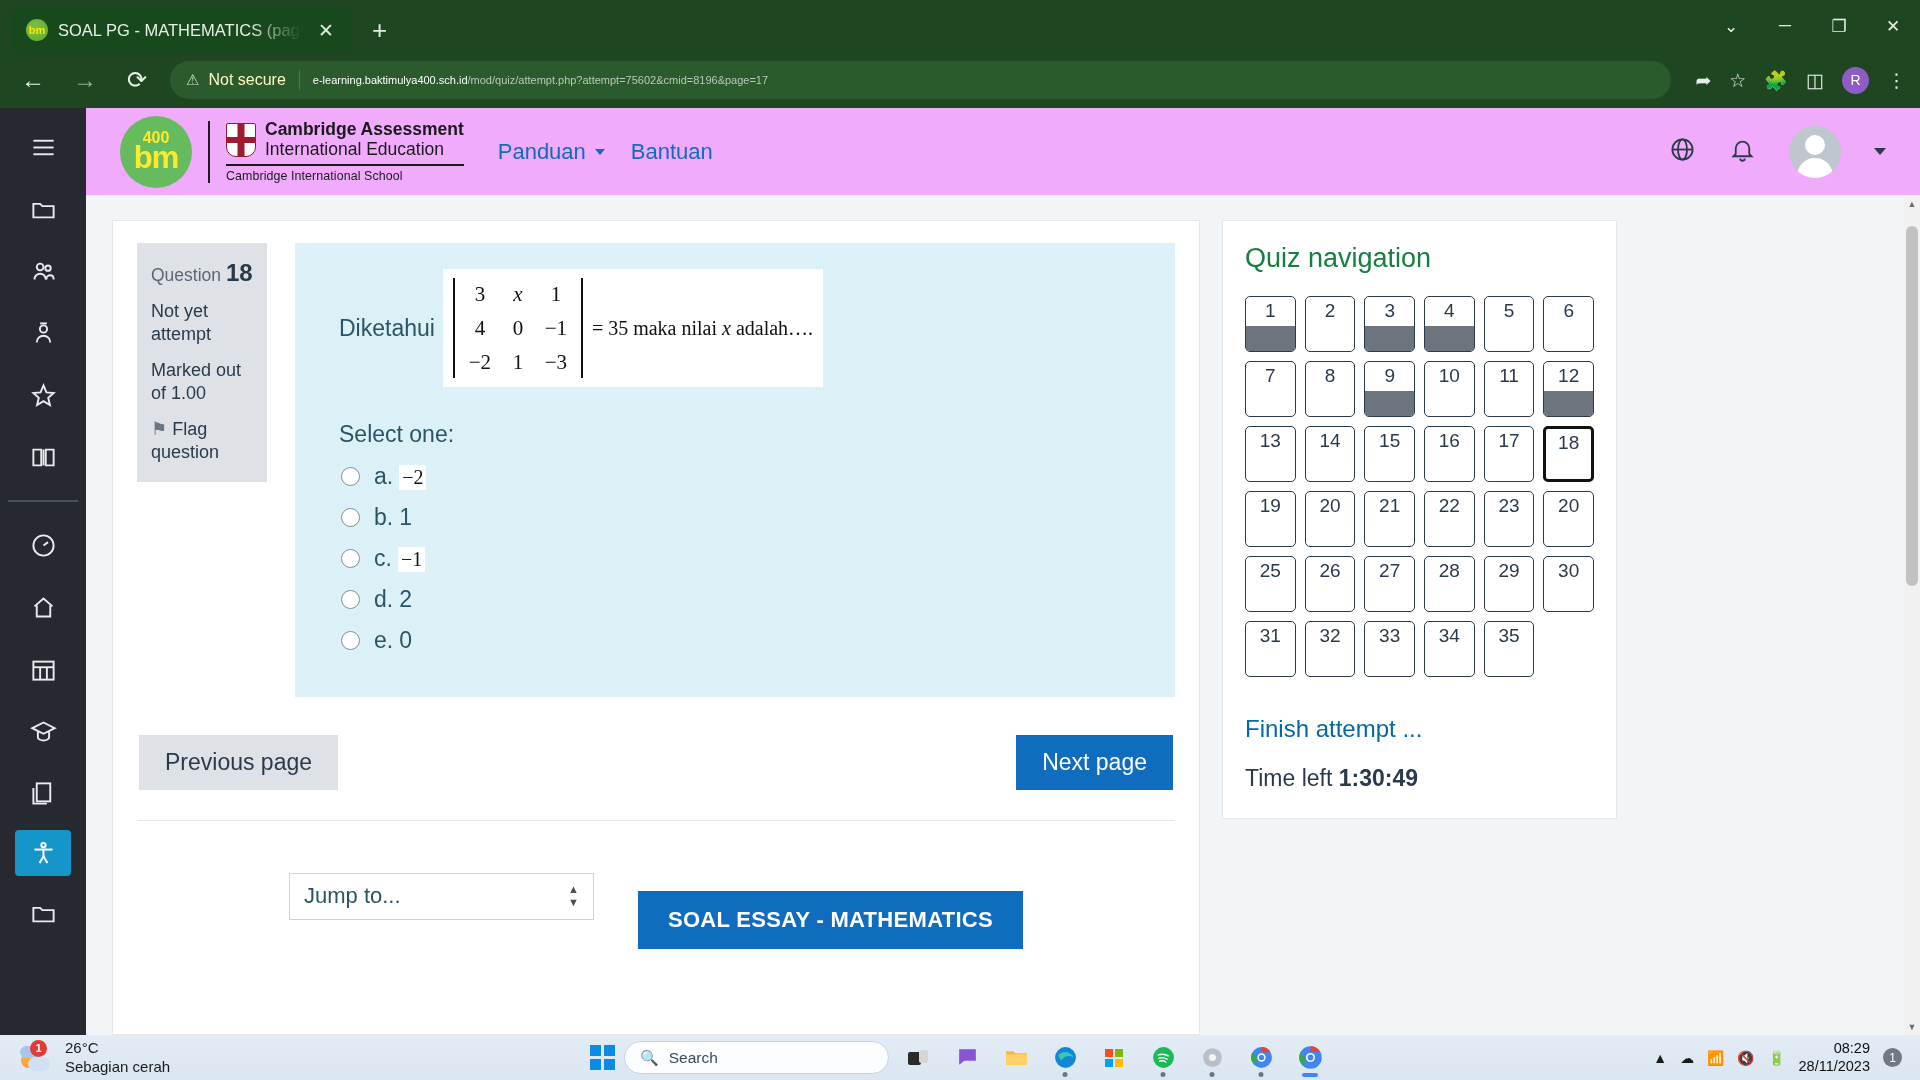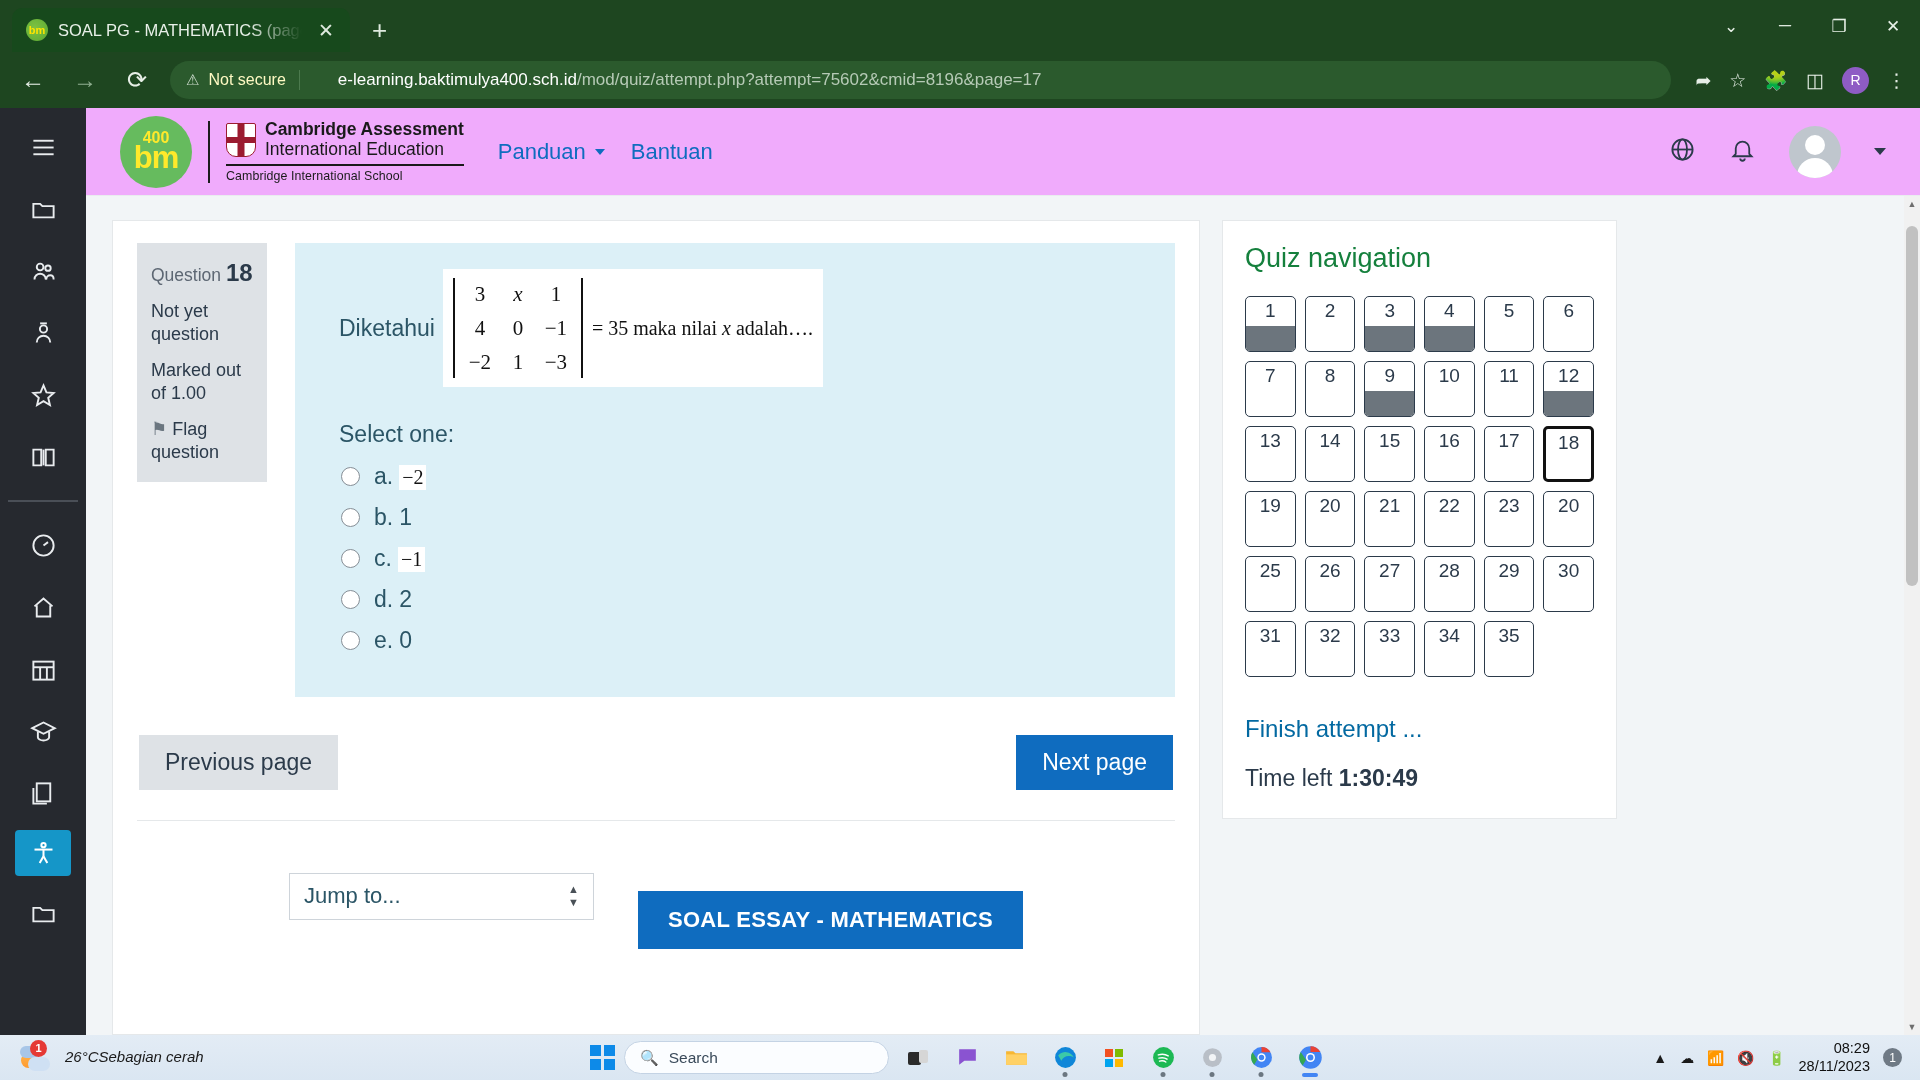--- a/index.html
+++ b/index.html
@@ -46,21 +46,21 @@
   }
   .nav-ic { color: #e7efe7; font-size: 24px; width: 38px; text-align: center; cursor: pointer; }
   .nav-ic.dim { color: #8fae8f; }
   .urlbox {
     flex: 1; height: 38px; background: #2b5a2d; border-radius: 19px;
     display: flex; align-items: center; padding: 0 16px; gap: 9px; min-width: 0;
   }
   .warn-ic { color: #c9d8c9; font-size: 15px; }
   .not-secure { color: #fef9c3; font-size: 16px; }
   .url-sep { width: 1px; height: 20px; background: #4c7a4e; margin: 0 4px; }
-  .url-text { font-size: 17px; white-space: nowrap; overflow: hidden; margin-left: 25px; }
+  .url-text { font-size: 11px; white-space: nowrap; overflow: hidden; }
   .url-host { color: #ffffff; }
   .url-path { color: #b6cab6; }
   .omni-right { display: flex; align-items: center; gap: 18px; padding-left: 10px; }
   .omni-ic { color: #e7efe7; font-size: 19px; cursor: pointer; }
   .avatar-chip {
     width: 27px; height: 27px; border-radius: 50%; background: #8e5cc4; color: #fff;
     display: flex; align-items: center; justify-content: center; font-size: 14px; cursor: pointer;
   }
 
   
@@ -237,21 +237,21 @@
   }
   .tb-weather { display: flex; align-items: center; gap: 9px; padding-left: 10px; }
   .tb-cloud { position: relative; width: 36px; height: 30px; }
   .tb-cloud .sun { position: absolute; left: 1px; top: 10px; width: 15px; height: 15px; border-radius: 50%;
                    background: linear-gradient(#ffb44d,#ff9a2e); }
   .tb-cloud .c1 { position: absolute; left: 0px; top: 3px; width: 19px; height: 12px; border-radius: 9px; background: #a8c6e8;}
   .tb-cloud .c2 { position: absolute; left: 8px; top: 14px; width: 22px; height: 14px; border-radius: 10px; background: #cfe0f3;}
   .tb-badge { position: absolute; left: 10px; top: -3px; width: 17px; height: 17px; border-radius: 50%;
               background: #e53935; color: #fff; font-size: 11px; display: flex; align-items: center;
               justify-content: center; font-weight: bold; }
-  .tb-wtext { display: flex; flex-direction: row; line-height: 1.22; font-style: italic; }
+  .tb-wtext { display: flex; flex-direction: column; line-height: 1.22; }
   .tb-temp { font-size: 15px; color: #1a1a1a; }
   .tb-cond { font-size: 15px; color: #1a1a1a; }
 
   .tb-center { position: absolute; left: 50%; transform: translateX(-50%); display: flex; align-items: center; gap: 9px;}
   .win-logo { width: 25px; height: 25px; display: grid; grid-template-columns: 1fr 1fr; grid-template-rows: 1fr 1fr; gap: 2.5px; cursor:pointer;}
   .win-logo i { background: #0d8ae8; display: block; }
   .tb-search {
     width: 265px; height: 33px; background: #fbfdff; border: 1px solid #c4d3e4; border-radius: 17px;
     display: flex; align-items: center; gap: 10px; padding: 0 15px; cursor: text;
   }
@@ -452,21 +452,21 @@
       <div class="page-body">
 
         <div class="main-card">
           <div class="q-row">
 
             <div class="q-info">
               <div class="q-no">
                 <span>Question</span>
                 <b>18</b>
               </div>
-              <div class="q-state">Not yet question</div>
+              <div class="q-state">Not yet attempt</div>
               <div class="q-marks">Marked out of 1.00</div>
               <div class="q-flag">
                 <span class="flag-ic">⚑</span><span>Flag question</span>
               </div>
             </div>
 
             <div class="q-content">
               <div class="qtext-row">
                 <span class="qtext-lbl">Diketahui</span>
                 <span class="math-img">

